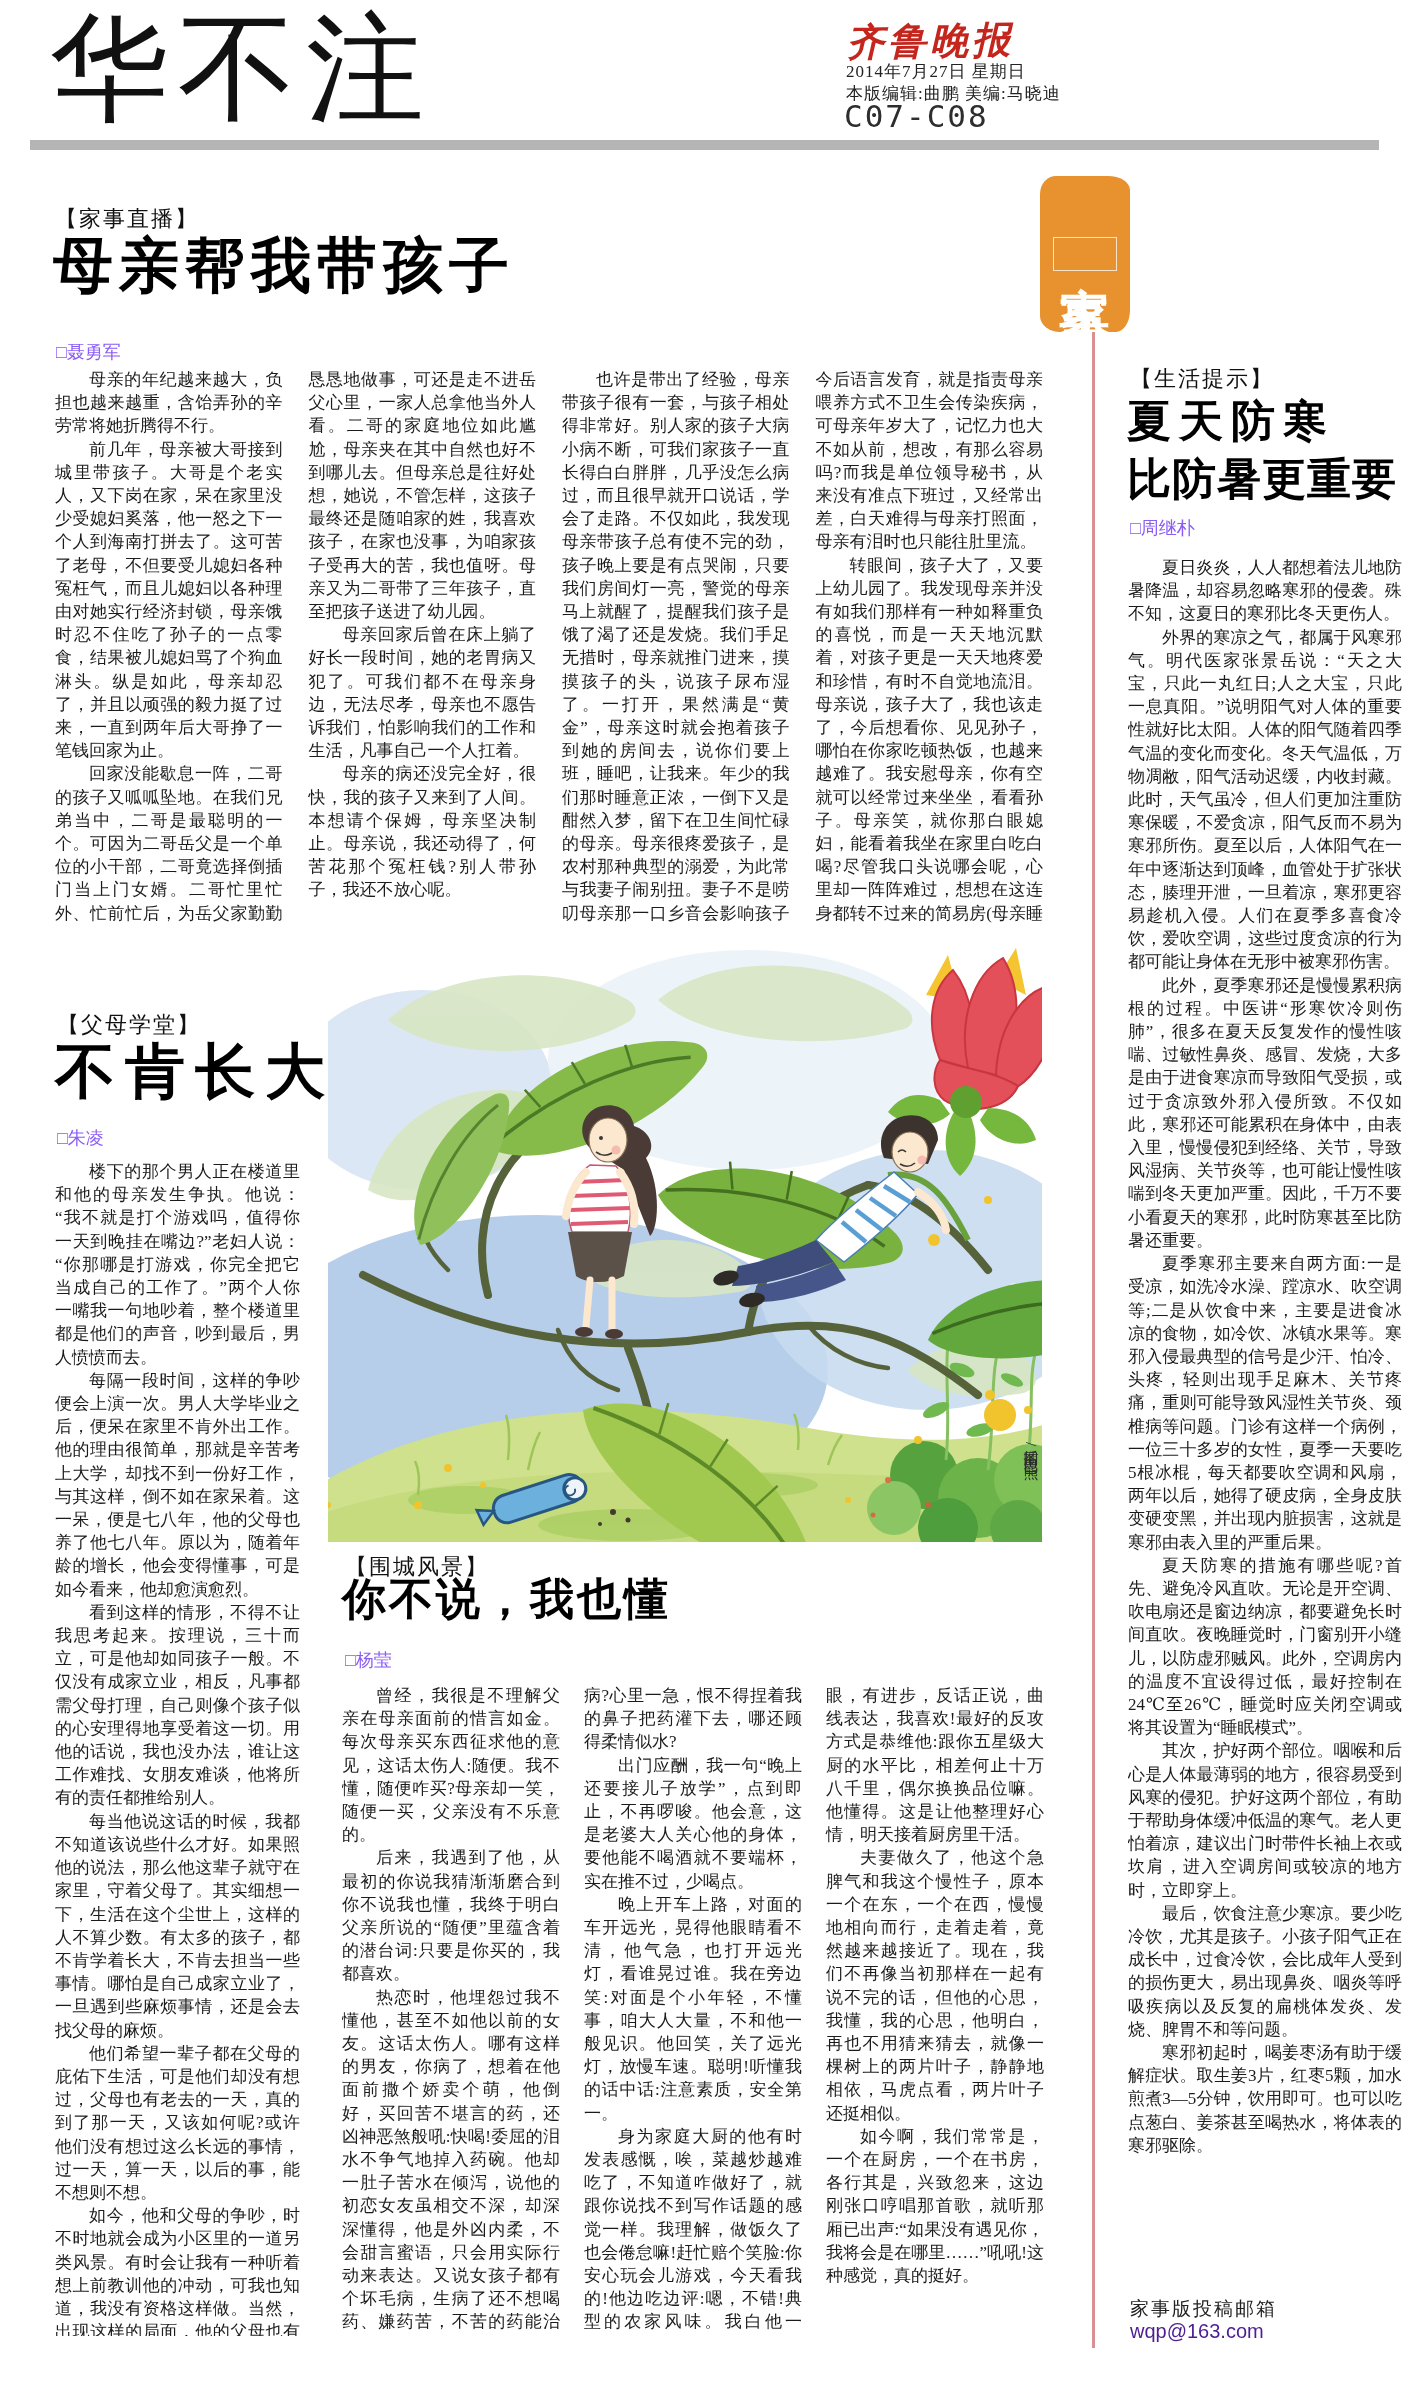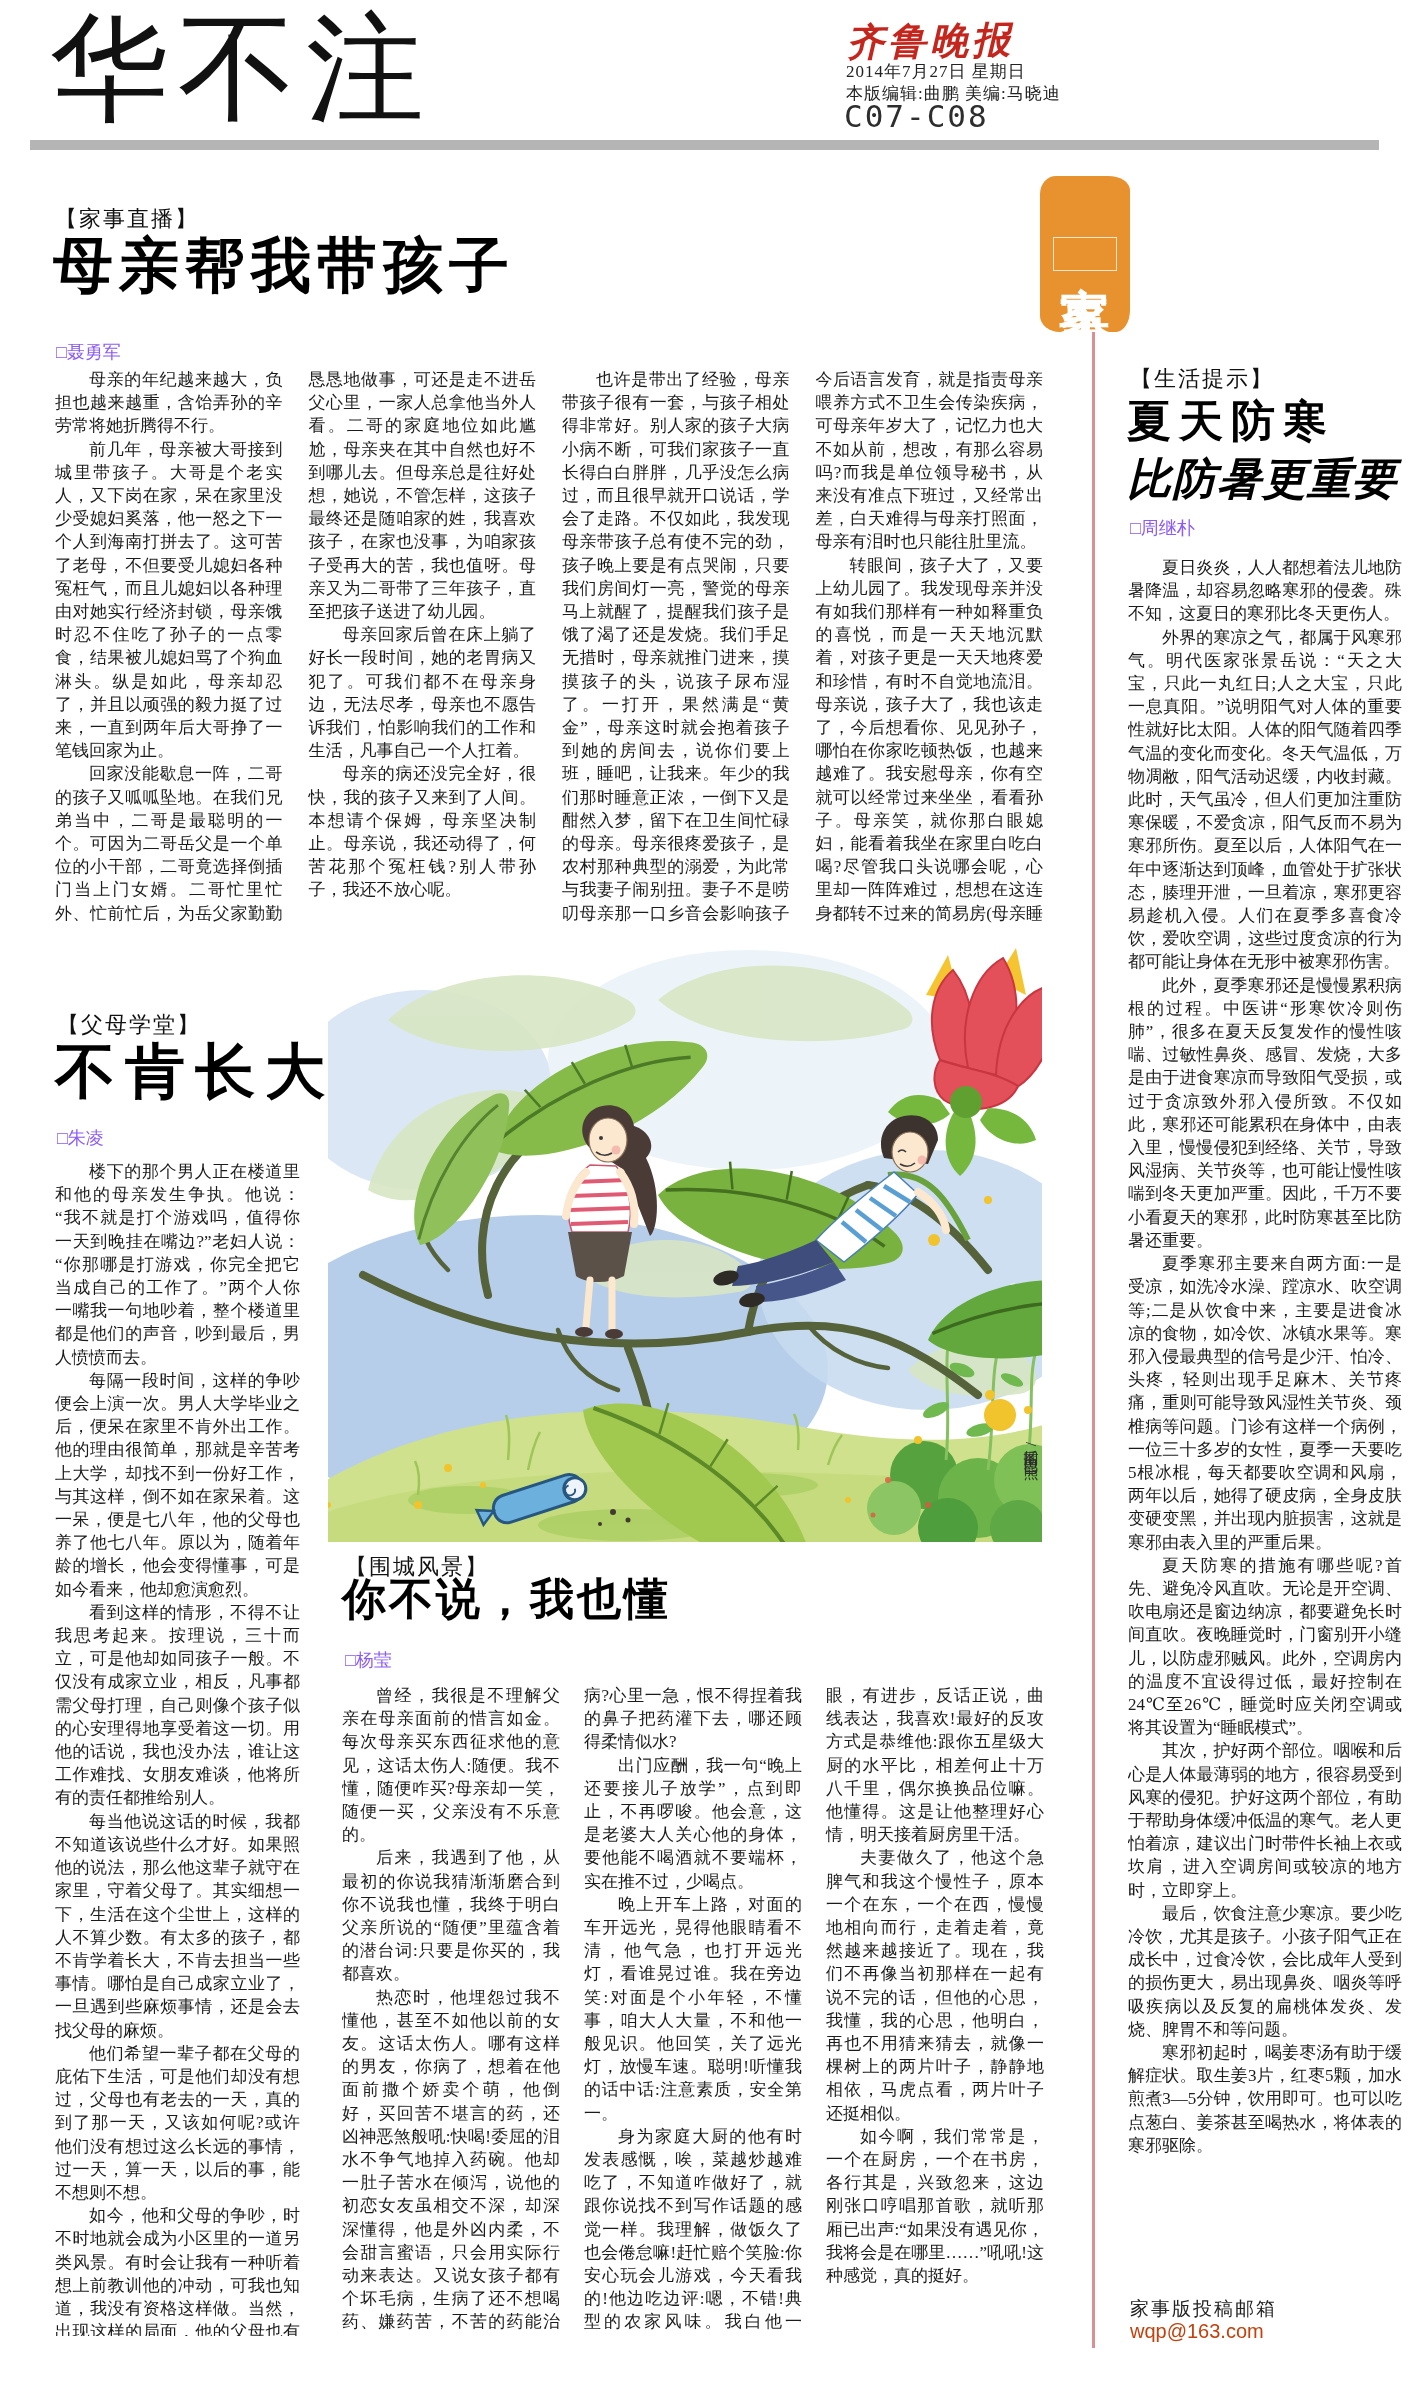--- a/index.html
+++ b/index.html
@@ -70,28 +70,28 @@
   .section-badge .inner{
     writing-mode:vertical-rl;color:#ffffff;font-weight:700;font-size:50px;
     line-height:1;letter-spacing:8px;border:1px solid rgba(255,255,255,.75);
     padding:8px 6px;font-family:"Liberation Serif",serif;
   }
   .pink-divider{left:1092px;top:332px;width:3px;height:2016px;background:#d99094;}
 
   
   .tips-label{left:1130px;top:352px;}
   .tips-title1{left:1127px;top:392px;font-size:44px;letter-spacing:8px;}
-  .tips-title2{left:1127px;top:450px;font-size:44px;letter-spacing:1px;font-style:italic;}
+  .tips-title2{left:1127px;top:450px;font-size:44px;letter-spacing:1px;}
   .tips-byline{left:1130px;top:516px;}
   .tips-body{left:1128px;top:556px;width:274px;height:1708px;}
 
   
   .footer-label{left:1130px;top:2296px;font-size:19px;color:#222;letter-spacing:2px;}
   .footer-email{
-    left:1130px;top:2320px;font-size:20px;color:#c2410c;
+    left:1130px;top:2320px;font-size:20px;color:#4c1d95;
     font-family:"Liberation Sans","DejaVu Sans",sans-serif;
   }
 </style>
 </head>
 <body>
 
 <header>
   <div class="abs masthead-title">华不注</div>
   <div class="abs paper-logo">齐鲁晚报</div>
   <div class="abs date-line">2014年7月27日  星期日</div>

